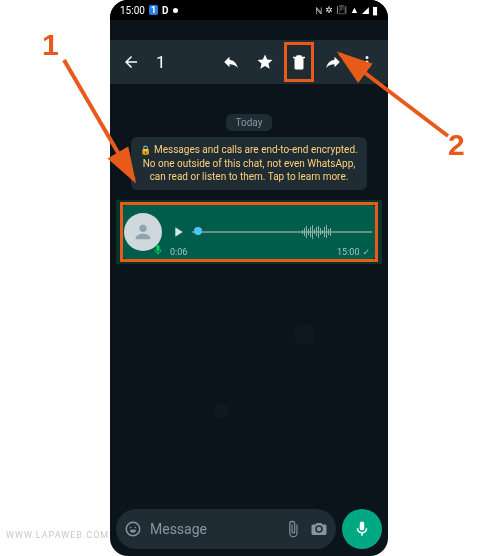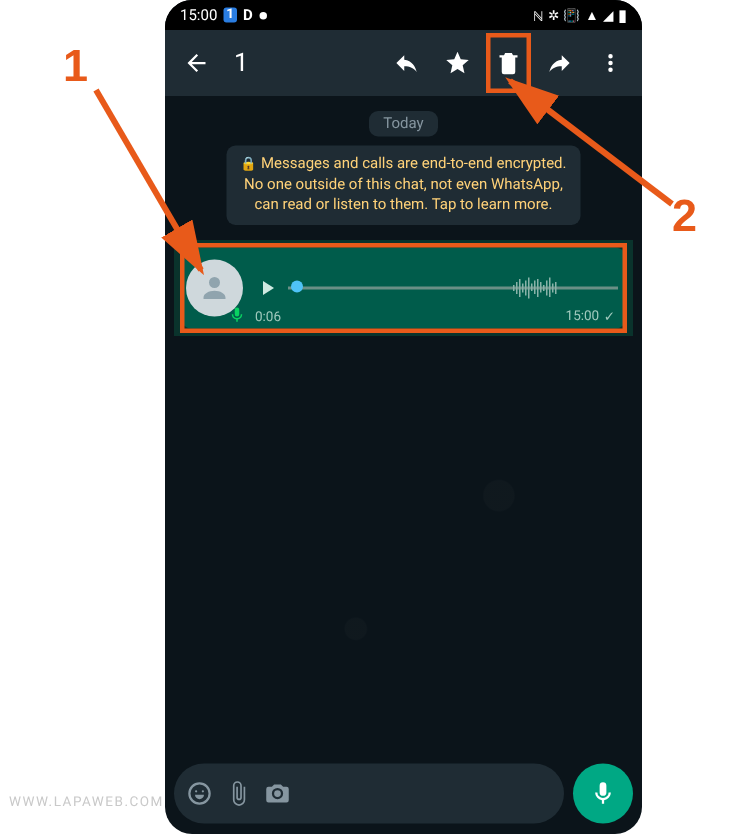--- a/index.html
+++ b/index.html
@@ -8,27 +8,28 @@
     height: 556px;
     background: #fff;
     font-family: -apple-system, Roboto, sans-serif;
     position: relative;
     overflow: hidden;
   }
   .phone {
     position: absolute;
     left: 110px;
     top: 0;
-    width: 318px;
+    width: 278px;
     height: 556px;
     background: #0b141a;
     border-radius: 18px;
     overflow: hidden;
     display: flex;
     flex-direction: column;
+    gap: 20px;
   }
   .statusbar {
     height: 20px;
     background: #000;
     display: flex;
     align-items: center;
     justify-content: space-between;
     padding: 0 10px;
     color: #fff;
     font-size: 10px;
@@ -319,20 +320,21 @@
       </div>
       <div class="audio-highlight"></div>
     </div>
   </div>
 
   <div class="inputbar">
     <div class="input-box">
       <svg viewBox="0 0 24 24">
           <path d="M12 2a10 10 0 1 0 10 10A10 10 0 0 0 12 2zm0 18a8 8 0 1 1 8-8 8 8 0 0 1-8 8zM8 13a4 4 0 0 0 8 0H8zM9 9a1 1 0 1 1-1 1 1 1 0 0 1 1-1zm6 0a1 1 0 1 1-1 1 1 1 0 0 1 1-1z"></path>
         </svg>
+      <div class="msg-ph">Message</div>
       <svg viewBox="0 0 24 24">
           <path d="M16.5 6v11.5a4 4 0 0 1-8 0V5a2.5 2.5 0 0 1 5 0v10.5a1 1 0 0 1-2 0V6H10v9.5a2.5 2.5 0 0 0 5 0V5a4 4 0 0 0-8 0v12.5a5.5 5.5 0 0 0 11 0V6h-1.5z"></path>
         </svg>
       <svg viewBox="0 0 24 24">
           <path d="M12 15a3 3 0 1 0-3-3 3 3 0 0 0 3 3zm8-9h-3l-2-2H9L7 6H4a2 2 0 0 0-2 2v10a2 2 0 0 0 2 2h16a2 2 0 0 0 2-2V8a2 2 0 0 0-2-2zm-8 11a5 5 0 1 1 5-5 5 5 0 0 1-5 5z"></path>
         </svg>
     </div>
     <div class="mic-btn">
       <svg viewBox="0 0 24 24">
           <path d="M12 14a3 3 0 0 0 3-3V5a3 3 0 0 0-6 0v6a3 3 0 0 0 3 3zm5-3a5 5 0 0 1-10 0H5a7 7 0 0 0 6 6.9V21h2v-3.1A7 7 0 0 0 19 11h-2z"></path>

